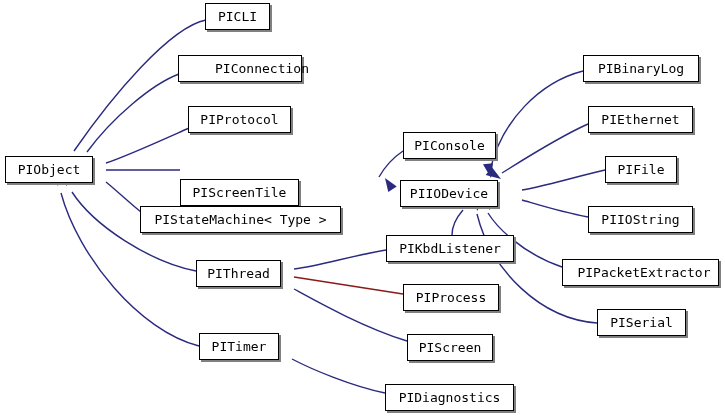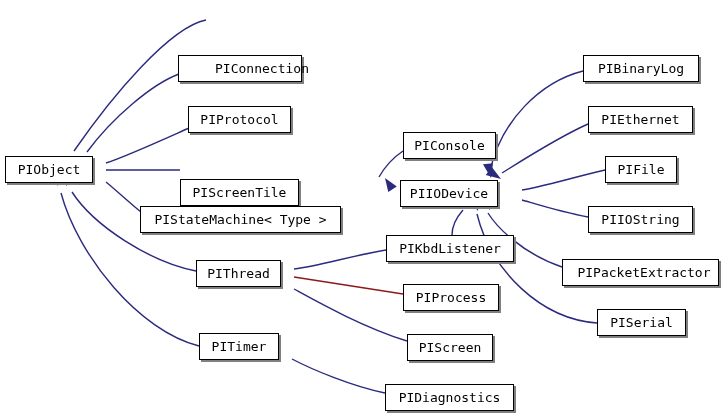--- a/index.html
+++ b/index.html
@@ -93,20 +93,21 @@
       <polygon points="0,0 14,-5 13,5" transform="translate(464,208) rotate(293)"></polygon>
     </g>
 
     <g>
       <path d="M403,294 L294,277" fill="none" stroke="#8b1a1a" stroke-width="1.4"></path>
       <polygon points="0,0 15,-5 15,5" fill="#8b1a1a" stroke="none" transform="translate(282,276) rotate(189)"></polygon>
     </g>
   </svg>
 
   <div class="node" style="left:5px;top:156px;width:88px;height:27px;">PIObject</div>
+  <div class="node" style="left:205px;top:3px;width:65px;height:27px;">PICLI</div>
   <div class="node" style="left:178px;top:55px;width:124px;height:27px;padding-left:44px;">PIConnection</div>
   <div class="node" style="left:188px;top:106px;width:103px;height:27px;">PIProtocol</div>
   <div class="node" style="left:180px;top:156px;width:119px;height:27px;margin-top:23px;">PIScreenTile</div>
   <div class="node" style="left:140px;top:206px;width:201px;height:27px;">PIStateMachine&lt; Type &gt;</div>
   <div class="node" style="left:196px;top:260px;width:85px;height:27px;">PIThread</div>
   <div class="node" style="left:199px;top:333px;width:80px;height:27px;">PITimer</div>
   <div class="node" style="left:403px;top:132px;width:93px;height:27px;">PIConsole</div>
   <div class="node" style="left:400px;top:180px;width:98px;height:27px;">PIIODevice</div>
   <div class="node" style="left:386px;top:235px;width:128px;height:27px;">PIKbdListener</div>
   <div class="node" style="left:403px;top:284px;width:96px;height:27px;">PIProcess</div>

